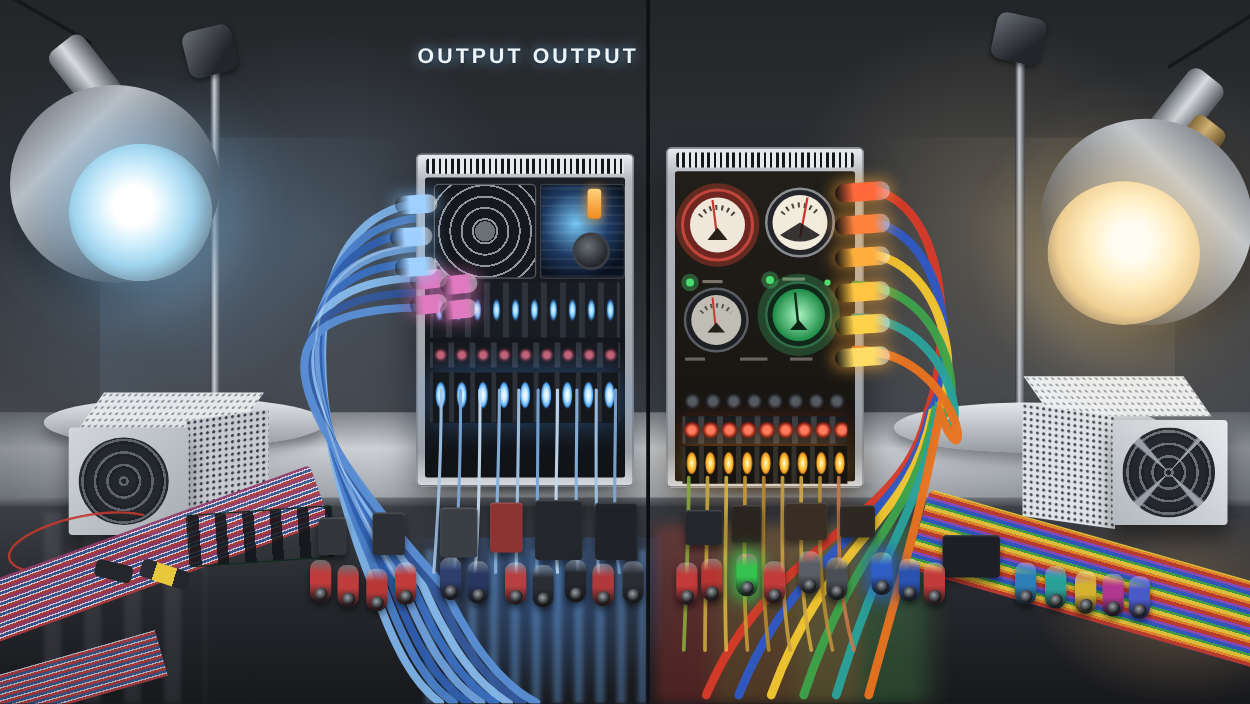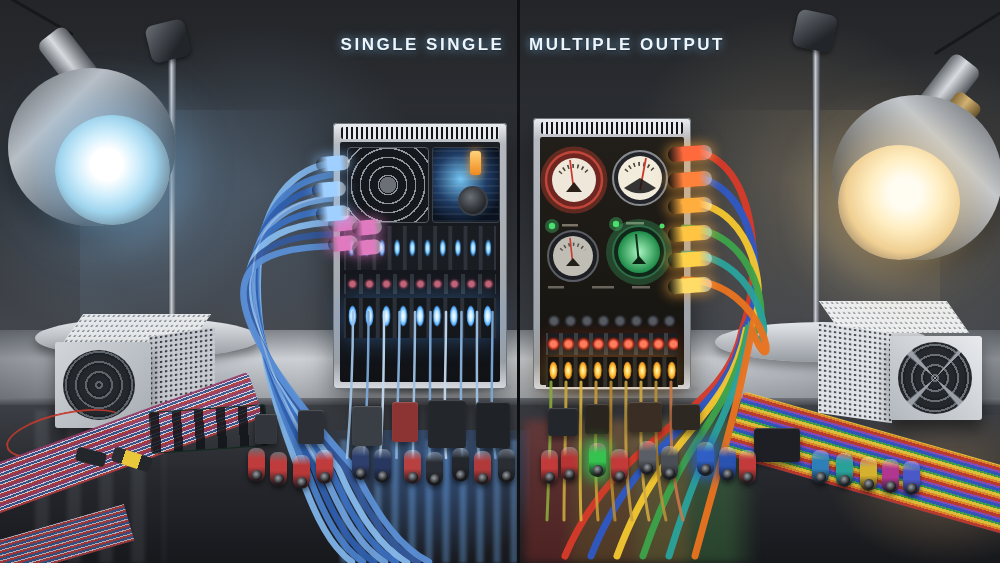--- a/index.html
+++ b/index.html
@@ -469,15 +469,14 @@
   <div class="neck neck-left"></div>
   <div class="shell shell-left"></div>
   <div class="open-left"></div>
   <div class="halo-right"></div>
   <div class="cord cord-right"></div>
   <div class="neck neck-right"></div>
   <div class="collar-right"></div>
   <div class="shell shell-right"></div>
   <div class="open-right"></div>
 
-  <div class="caption caption-left">SINGLE SINGLE</div>
-  <div class="caption caption-right">MULTIPLE OUTPUT</div>
+  <div class="caption caption-left">OUTPUT OUTPUT</div>
 </div>
 
 </body></html>

